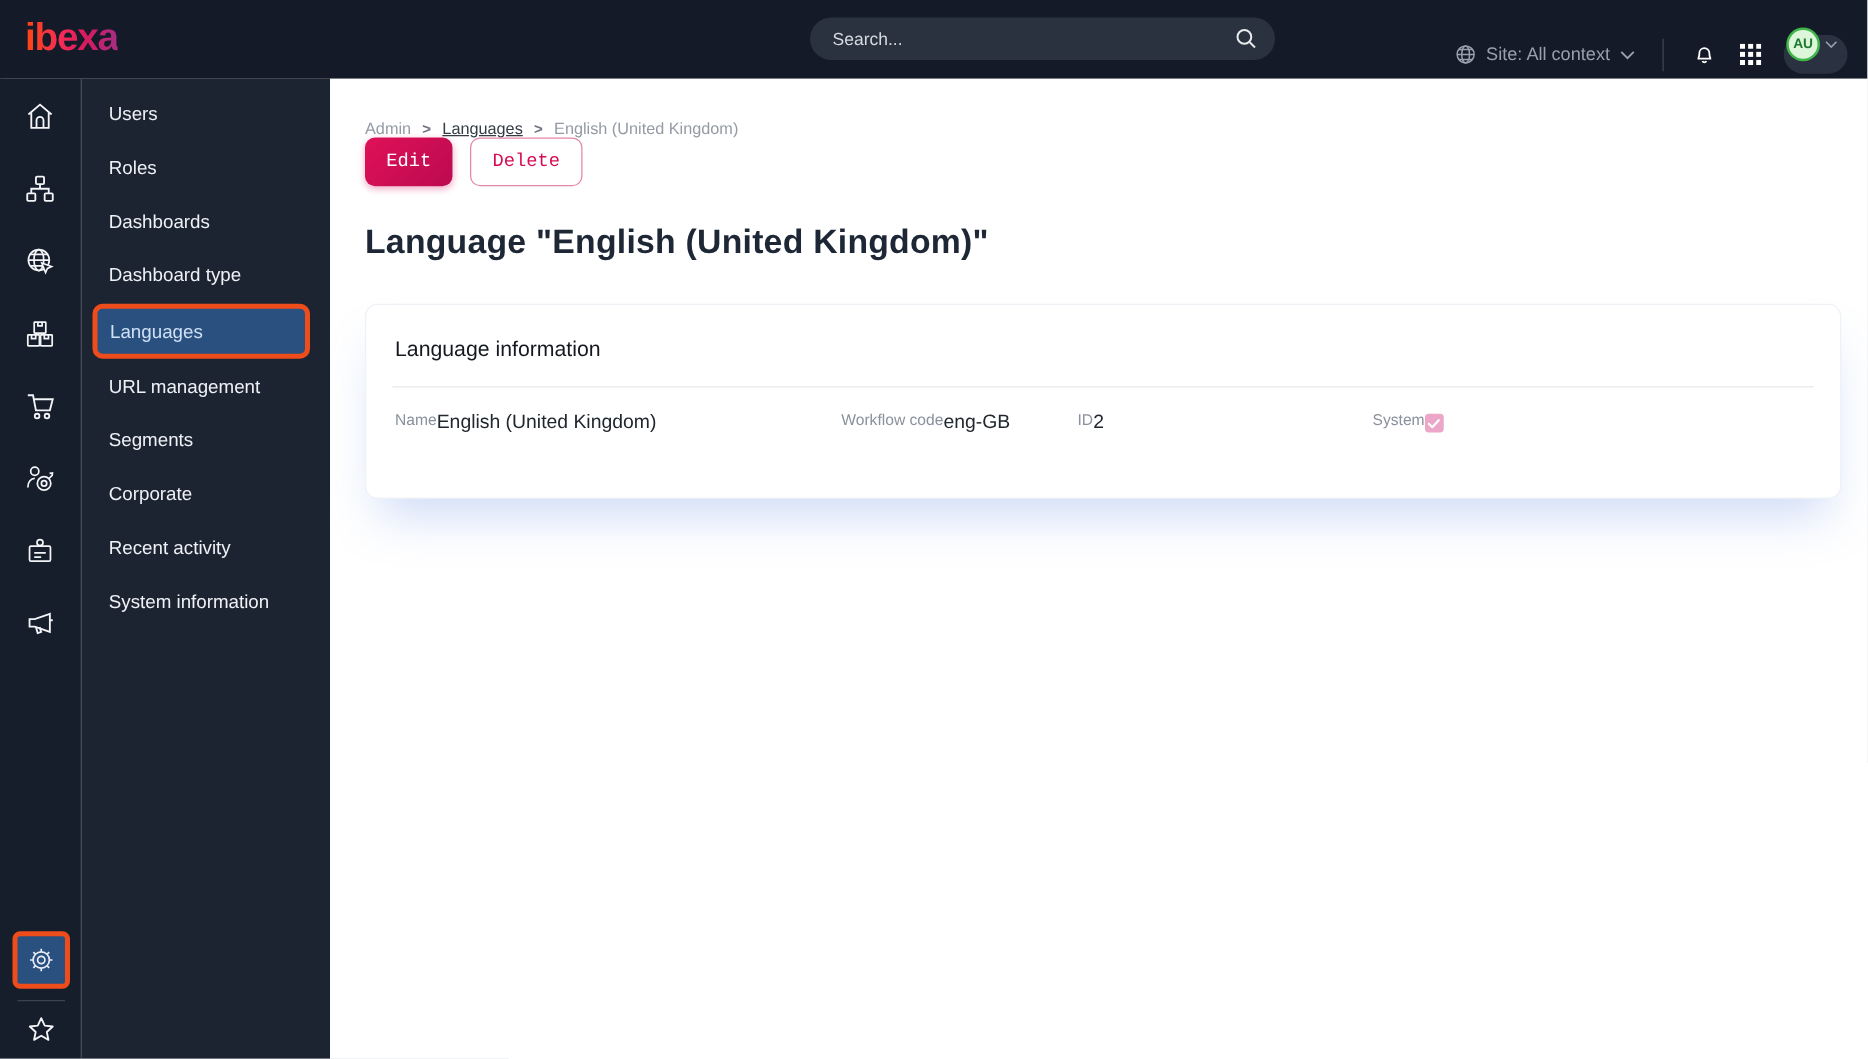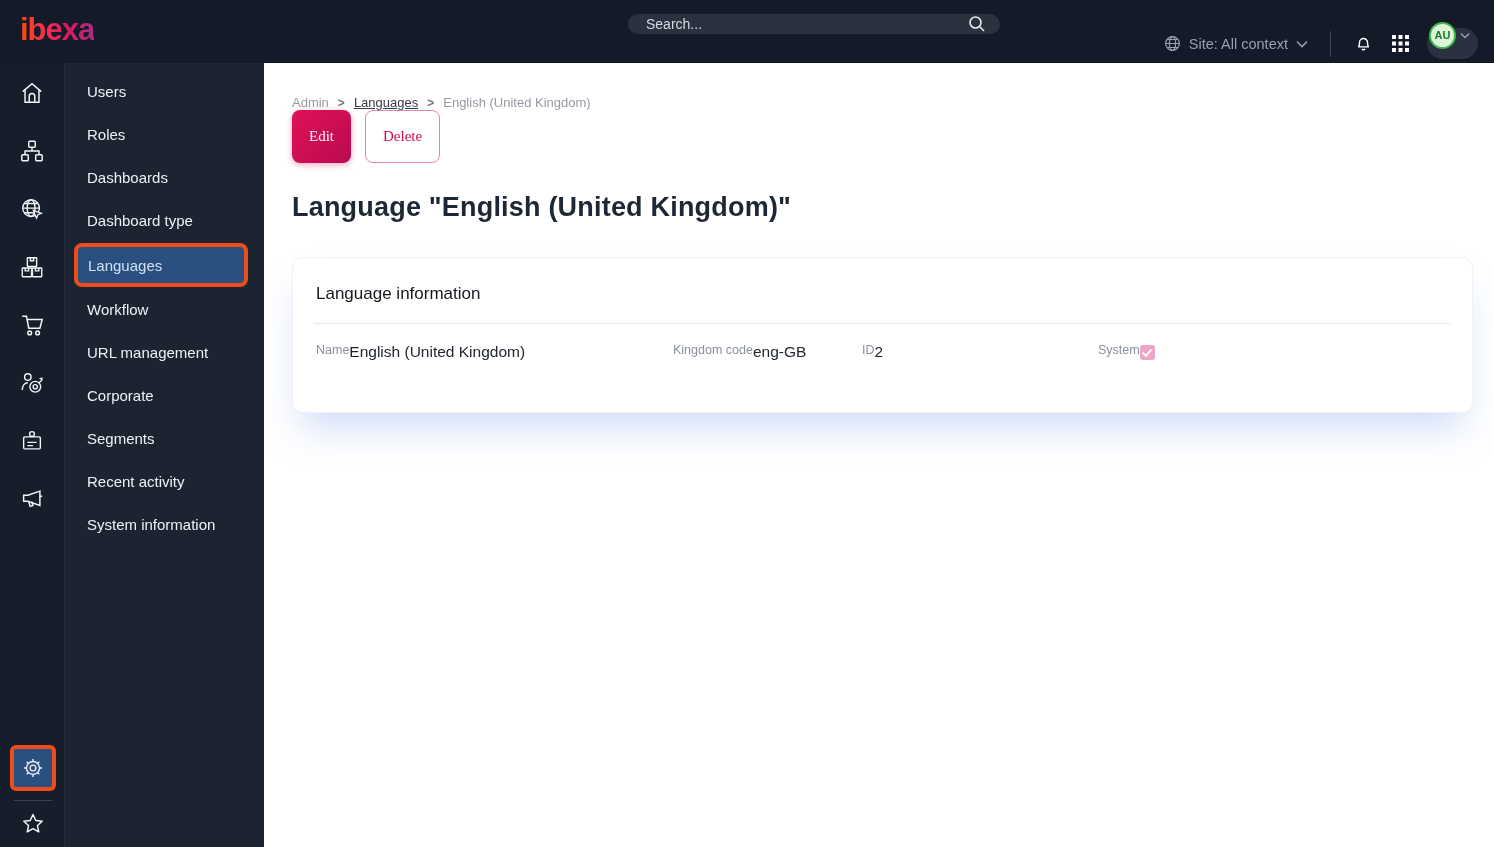--- a/index.html
+++ b/index.html
@@ -24,21 +24,21 @@
   }
   .logo {
     position: absolute; left: 20px; top: 13px;
     font-size: 31px; font-weight: 800; letter-spacing: -1px;
     background: linear-gradient(90deg, #ff4713 0%, #f22b57 40%, #d91a5e 65%, #a62d84 100%);
     -webkit-background-clip: text; background-clip: text;
     -webkit-text-fill-color: transparent; color: transparent;
     line-height: 34px; cursor: pointer;
   }
   .search-pill {
-    position: absolute; left: 628px; top: 14px; width: 372px; height: 20px;
+    position: absolute; left: 648px; top: 14px; width: 372px; height: 34px;
     background: #2b323f; border-radius: 17px;
     display: flex; align-items: center; padding: 0 14px 0 18px;
   }
   .search-pill input {
     flex: 1; background: transparent; border: none; outline: none;
     color: #e8eaee; font-size: 14px; font-family: "Liberation Sans", sans-serif;
   }
   .search-pill input::placeholder { color: #d6dae1; opacity: 1; }
   .top-right {
     position: absolute; right: 16px; top: 12px; height: 63px;
@@ -109,21 +109,21 @@
   .content-header {
     display: flex; justify-content: space-between; align-items: flex-start;
     padding: 24px 21px 0 28px;
     flex-direction: column;
   }
   .breadcrumb { display: flex; align-items: center; gap: 9px; font-size: 13px; padding-top: 8px; }
   .crumb-muted { color: #949aa4; }
   .crumb-sep { color: #6d7480; font-size: 12px; font-weight: bold; }
   .crumb-link { color: #343b45; text-decoration: underline; cursor: pointer; }
   .actions { display: flex; gap: 14px; }
-  .btn { height: 53px; border-radius: 8px; font-size: 15px; font-family: Liberation Serif, serif;
+  .btn { height: 39px; border-radius: 8px; font-size: 15px; font-family: Liberation Mono, monospace;
          padding: 0 17px; cursor: pointer; }
   .btn-primary {
     background: linear-gradient(135deg, #e01157, #bb0a50);
     border: none; color: #ffffff;
     box-shadow: 0 2px 6px rgba(216,11,86,0.35);
   }
   .btn-outline {
     background: #ffffff; border: 1px solid #e585a8; color: #d60b53;
   }
   .page-title {
@@ -294,24 +294,23 @@
       </span>
     </div>
   </div>
 
   <div class="sidebar">
     <div class="side-item">Users</div>
     <div class="side-item">Roles</div>
     <div class="side-item">Dashboards</div>
     <div class="side-item">Dashboard type</div>
     <div class="side-item active">Languages</div>
-    <div class="side-item">Workflow</div>
     <div class="side-item">URL management</div>
+    <div class="side-item">Segments</div>
     <div class="side-item">Corporate</div>
-    <div class="side-item">Segments</div>
     <div class="side-item">Recent activity</div>
     <div class="side-item">System information</div>
   </div>
 
   <div class="content">
     <div class="content-header">
       <div class="breadcrumb">
         <span class="crumb-muted">Admin</span>
         <span class="crumb-sep">&gt;</span>
         <span class="crumb-link">Languages</span>
@@ -328,21 +327,21 @@
 
     <div class="card">
       <div class="card-heading">Language information</div>
       <div class="card-divider"></div>
       <div class="card-fields">
         <div class="field field-name">
           <span class="field-label">Name</span>
           <span class="field-value">English (United Kingdom)</span>
         </div>
         <div class="field field-code">
-          <span class="field-label">Kingdom code</span>
+          <span class="field-label">Workflow code</span>
           <span class="field-value">eng-GB</span>
         </div>
         <div class="field field-id">
           <span class="field-label">ID</span>
           <span class="field-value">2</span>
         </div>
         <div class="field">
           <span class="field-label">System</span>
           <span class="checkbox">
             <svg width="10" height="8" viewBox="0 0 10 8" fill="none" stroke="#ffffff" stroke-width="1.8" stroke-linecap="round" stroke-linejoin="round">

